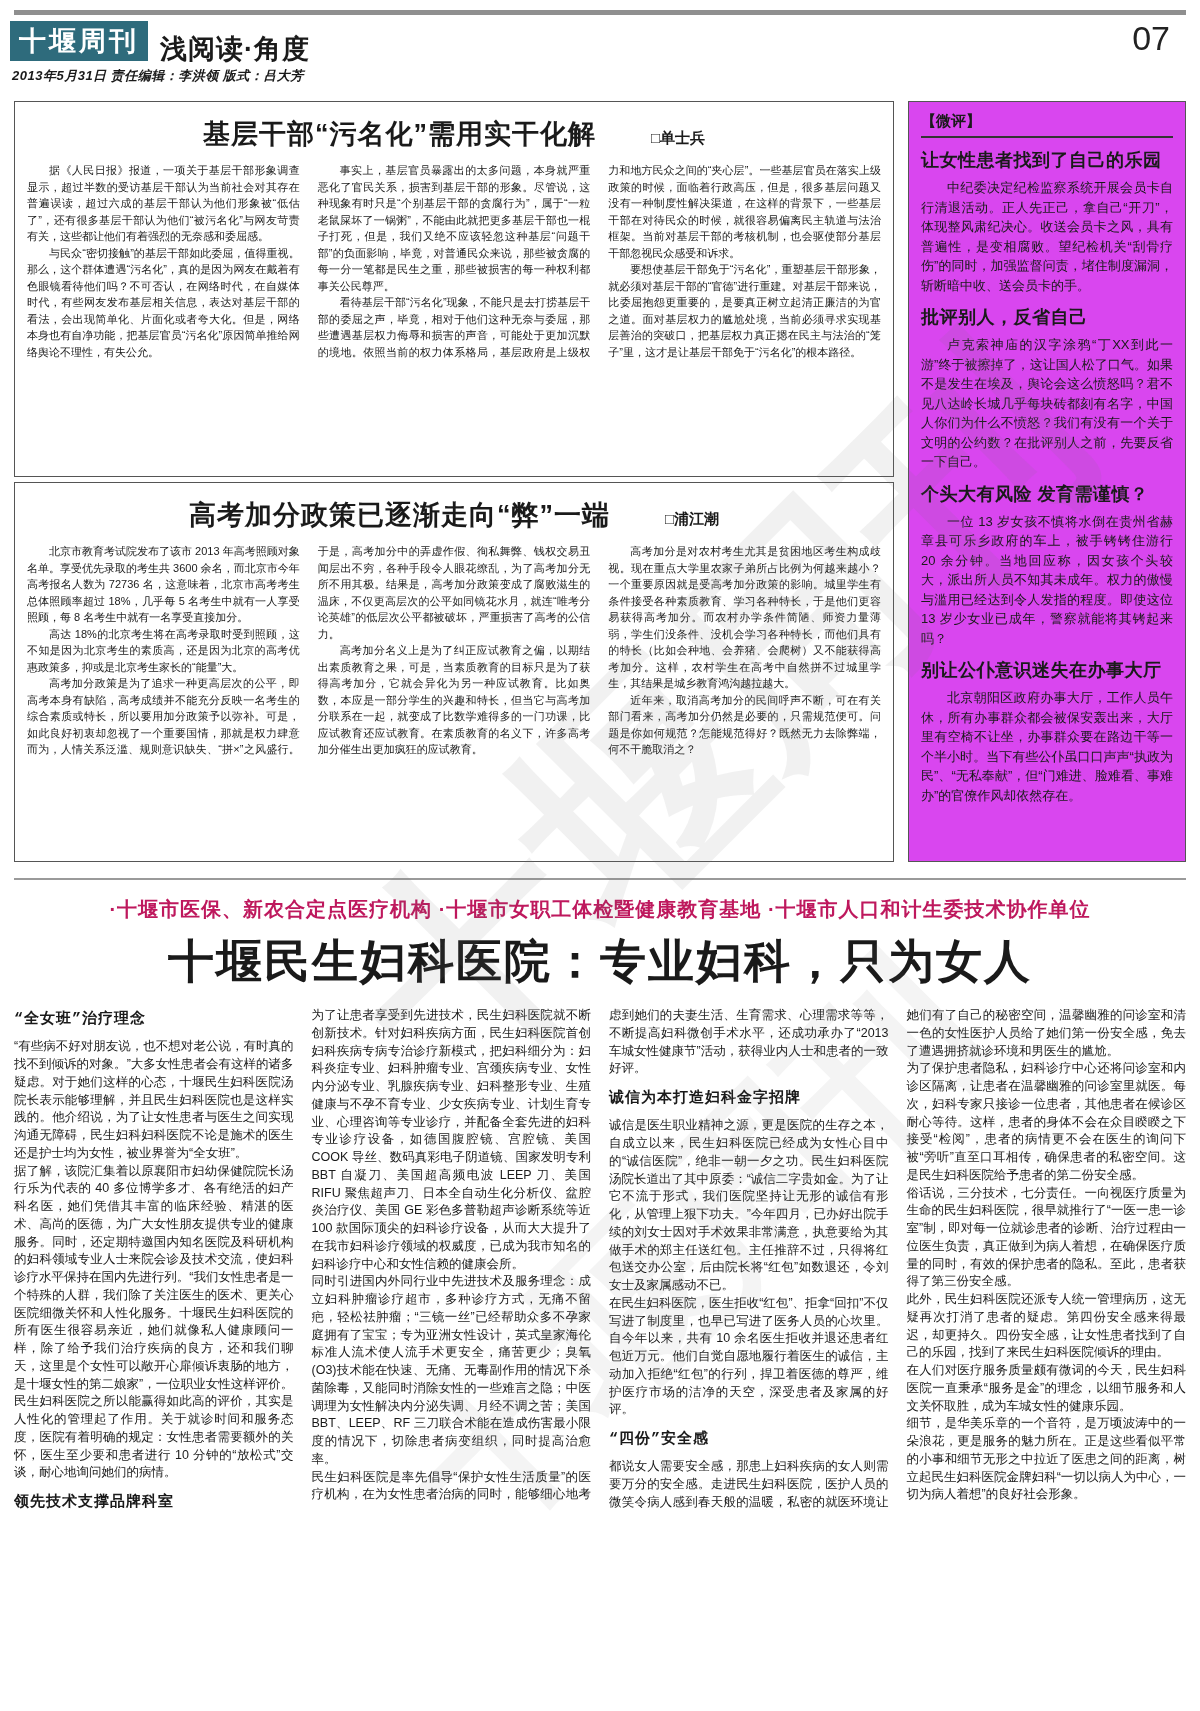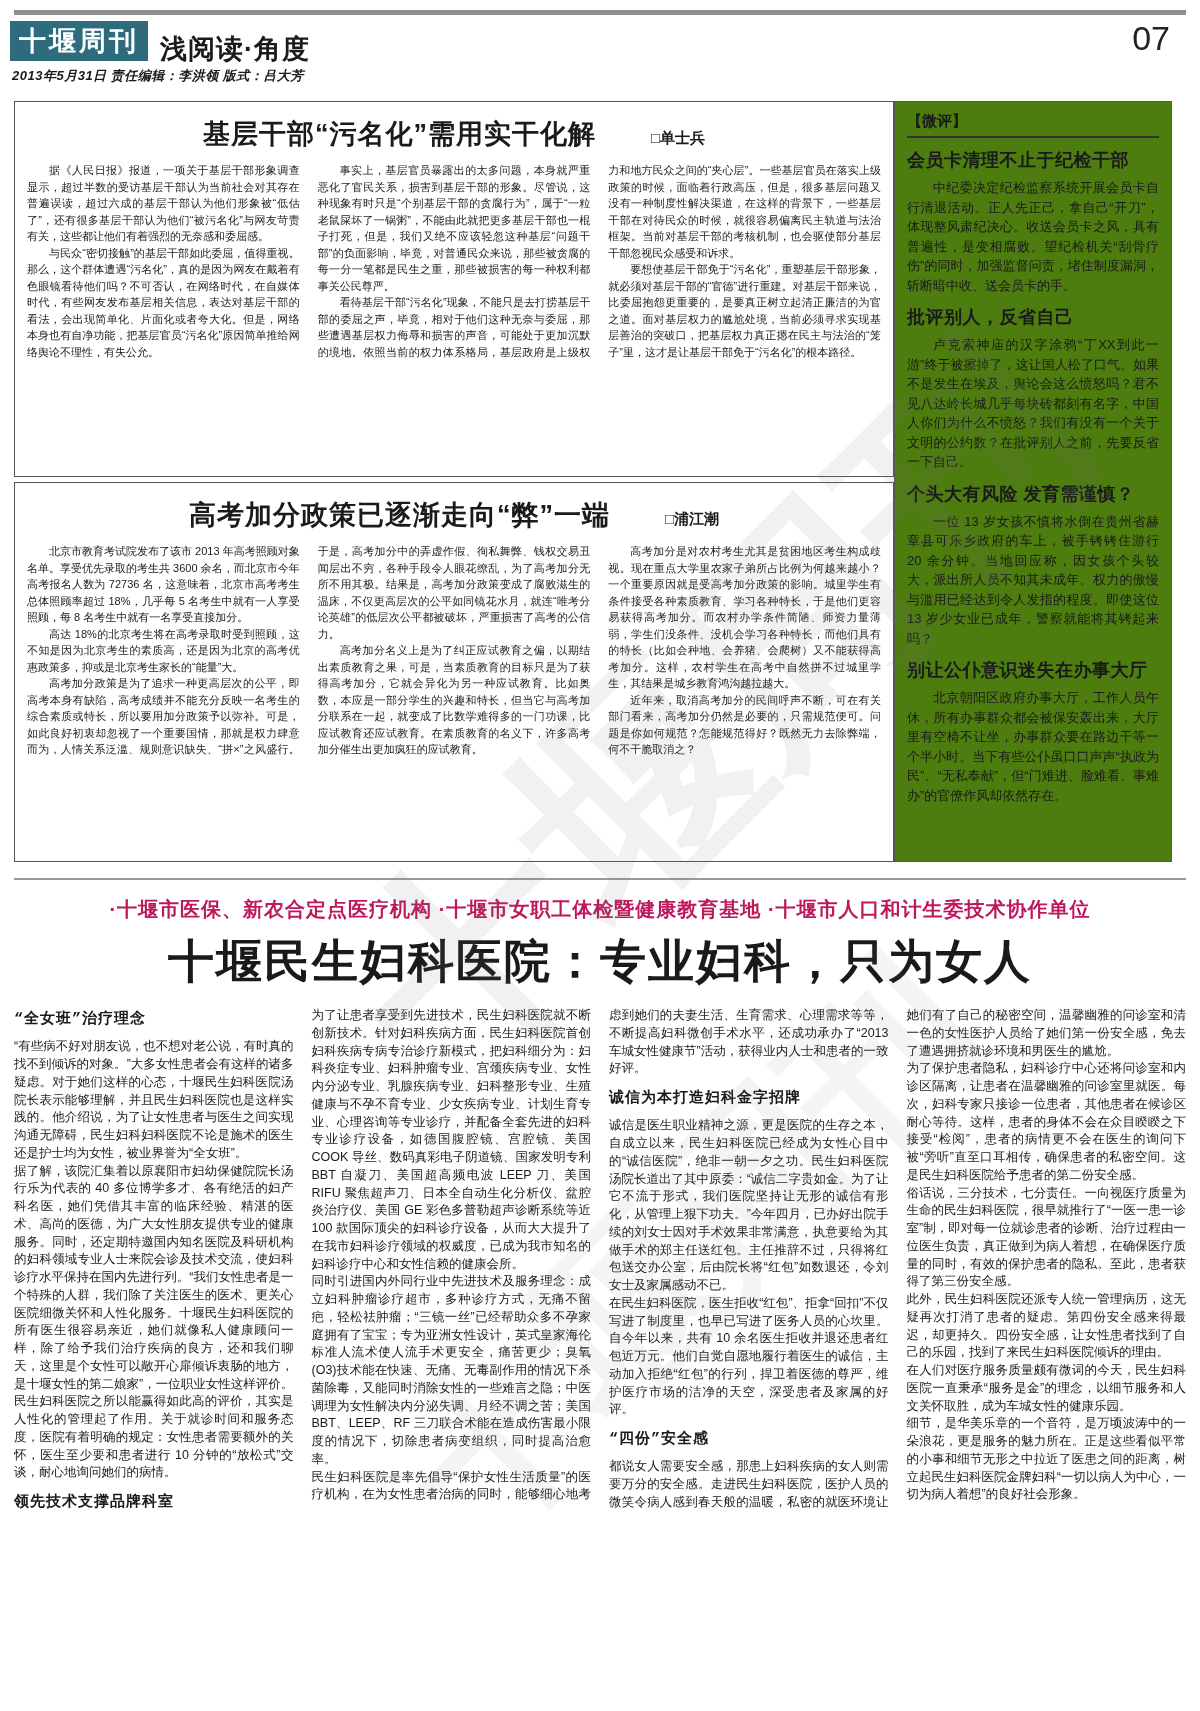--- a/index.html
+++ b/index.html
@@ -16,33 +16,33 @@
   .masthead-box {
     position:absolute; left:-4px; top:4px; width:138px; height:40px;
     background:#2e6b7c; color:#fff; display:flex; align-items:center; justify-content:center;
     font-size:27px; font-weight:bold; letter-spacing:3px;
   }
   .section-title { position:absolute; left:146px; top:14px; font-size:27px; font-weight:bold; letter-spacing:1px; }
   .dateline { position:absolute; left:-2px; top:50px; font-size:13px; font-weight:bold; font-style:italic; letter-spacing:.5px; }
   .page-number { position:absolute; right:16px; top:2px; font-size:34px; font-weight:400; color:#222; }
 
   
-  .main-row { display:flex; align-items:stretch; }
+  .main-row { display:flex; gap:14px; align-items:stretch; }
   .articles-col { width:880px; display:flex; flex-direction:column; gap:5px; }
   .article-box { border:1px solid #555; padding:10px 12px 6px 12px; background:#fff; }
   .headline-row { display:flex; justify-content:center; align-items:baseline; gap:55px; margin:4px 0 10px 0; }
   .headline { font-size:27px; font-weight:bold; letter-spacing:1px; white-space:nowrap; }
   .byline { font-size:15px; font-weight:bold;font-family:Liberation Mono, monospace; }
   .cols3 { column-count:3; column-gap:18px; text-align:justify; font-size:11px; line-height:1.5; overflow:hidden; }
   .cols3 p, .body-text p { text-indent:2em; }
   .a1 .cols3 { height:308px; }
   .a2 .cols3 { height:312px; }
 
   
-  .sidebar-box { width:278px; border:1px solid #555; padding:10px 12px; background:#4d7c0f; }
+  .sidebar-box { width:278px; border:1px solid #555; padding:10px 12px; background:#d946ef; }
   .sidebar-label { font-size:15px; font-weight:bold; padding-bottom:5px; border-bottom:2px solid #333; margin-bottom:6px; }
   .sb-title { font-size:18px; font-weight:bold; margin:10px 0 6px 0; letter-spacing:.5px; }
   .sb-body { font-size:13px; line-height:1.5; text-align:justify; text-indent:2em; }
 
   
   .section-rule { height:2px; background:#9a9a9a; margin:16px 0 0 0; }
   .ad { margin-top:6px; }
   .ad-orgs { text-align:center; color:#be185d; font-size:20px; font-weight:bold; margin:16px 0 8px 0; letter-spacing:1px; }
   .ad-headline { text-align:center; font-size:46px; font-weight:bold; letter-spacing:2px; margin:6px 0 14px 0; }
   .ad-body { column-count:4; column-gap:18px; font-size:12.5px; line-height:1.42; text-align:justify; height:655px; overflow:hidden; }
@@ -104,21 +104,21 @@
             <p>近年来，取消高考加分的民间呼声不断，可在有关部门看来，高考加分仍然是必要的，只需规范便可。问题是你如何规范？怎能规范得好？既然无力去除弊端，何不干脆取消之？</p>
           </div>
       </div>
 
     </div>
 
     <div class="sidebar-box">
       <div class="sidebar-label">【微评】</div>
 
       <div>
-        <div class="sb-title">会员卡清理不止于纪检干部</div>
+        <div class="sb-title">让女性患者找到了自己的乐园</div>
         <p class="sb-body">中纪委决定纪检监察系统开展会员卡自行清退活动。正人先正己，拿自己“开刀”，体现整风肃纪决心。收送会员卡之风，具有普遍性，是变相腐败。望纪检机关“刮骨疗伤”的同时，加强监督问责，堵住制度漏洞，斩断暗中收、送会员卡的手。</p>
       </div>
       <div>
         <div class="sb-title">批评别人，反省自己</div>
         <p class="sb-body">卢克索神庙的汉字涂鸦“丁XX到此一游”终于被擦掉了，这让国人松了口气。如果不是发生在埃及，舆论会这么愤怒吗？君不见八达岭长城几乎每块砖都刻有名字，中国人你们为什么不愤怒？我们有没有一个关于文明的公约数？在批评别人之前，先要反省一下自己。</p>
       </div>
       <div>
         <div class="sb-title">个头大有风险 发育需谨慎？</div>
         <p class="sb-body">一位 13 岁女孩不慎将水倒在贵州省赫章县可乐乡政府的车上，被手铐铐住游行 20 余分钟。当地回应称，因女孩个头较大，派出所人员不知其未成年。权力的傲慢与滥用已经达到令人发指的程度。即使这位 13 岁少女业已成年，警察就能将其铐起来吗？</p>
       </div>

